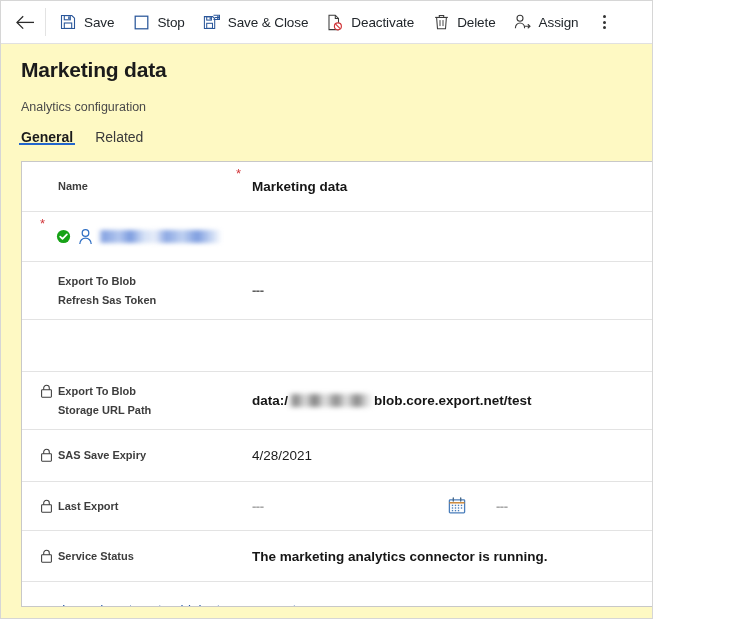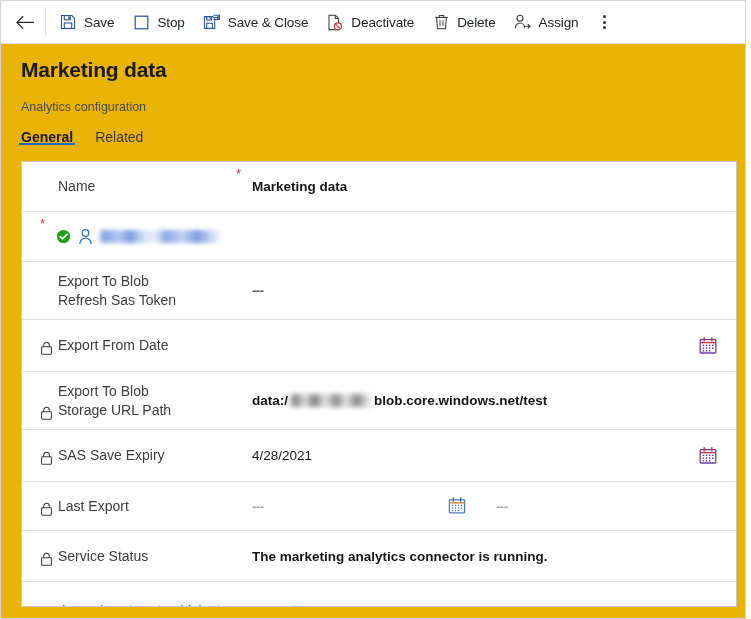--- a/index.html
+++ b/index.html
@@ -5,22 +5,22 @@
   * { box-sizing: border-box; }
   html, body {
     margin: 0; padding: 0;
     width: 751px; height: 619px;
     background: #ffffff;
     font-family: "Liberation Sans", sans-serif;
     -webkit-font-smoothing: antialiased;
   }
   #app {
     position: relative;
-    width: 746px; height: 619px;
-    background: #eab308;
+    width: 653px; height: 619px;
+    background: #fef9c3;
     border: 1px solid #d6d6d6;
     overflow: hidden;
   }
 
   
   .commandbar {
     position: relative;
     height: 43px;
     display: flex;
     align-items: center;
@@ -123,26 +123,27 @@
     display: flex;
     align-items: center;
     border-bottom: 1px solid #e3e3e3;
     padding-left: 18px;
     padding-right: 16px;
   }
   .frow:last-child { border-bottom: none; }
 
   .flabel {
     display: flex;
-    align-items: flex-end;
+    align-items: flex-start;
     width: 196px;
     flex: 0 0 196px;
-    font-size: 14px;
+    font-size: 11px;
     color: #3d3d3d;
     line-height: 19px;
+    font-weight: bold;
   }
   .flabel .lock {
     width: 13px; height: 14px;
     margin-right: 5px;
     margin-top: 2px;
     flex: 0 0 auto;
   }
   .flabel.indent { padding-left: 18px; }
   .flabel .ltext { display: block; }
 
@@ -392,29 +393,20 @@
           <span>Refresh Sas Token</span>
         </span>
       </div>
       <div class="freq"></div>
       <div class="fvalue">
         <span class="dash">---</span>
       </div>
     </div>
 
     <div class="frow" style="height:52px">
-      <div class="flabel">
-        <span class="lock">
-          <svg width="13" height="14" viewBox="0 0 13 14">
-            <rect x="1.6" y="5.8" width="9.8" height="7.4" rx="0.6" fill="none" stroke="#3d3d3d" stroke-width="1.05"></rect>
-            <path d="M3.7 5.8V4.1a2.8 2.8 0 0 1 5.6 0v1.7" fill="none" stroke="#3d3d3d" stroke-width="1.05"></path>
-          </svg>
-        </span>
-        <span class="ltext">Export From Date</span>
-      </div>
       <div class="freq"></div>
       <span class="cal-right">
         <svg width="20" height="20" viewBox="0 0 20 20">
           <rect x="2.2" y="3.6" width="15.6" height="13.4" rx="0.8" fill="#fff" stroke="#6b3fa0" stroke-width="1.3"></rect>
           <path d="M2.2 6.6h15.6" stroke="#c4314b" stroke-width="1.4"></path>
           <path d="M6.2 1.8v3M13.8 1.8v3" stroke="#c4314b" stroke-width="1.4" stroke-linecap="round"></path>
           <g fill="#6b3fa0">
             <rect x="4.7" y="8.6" width="1.5" height="1.5"></rect>
               <rect x="7.8" y="8.6" width="1.5" height="1.5"></rect>
             <rect x="10.9" y="8.6" width="1.5" height="1.5"></rect>
@@ -441,21 +433,21 @@
         </span>
         <span class="ltext">
           <span>Export To Blob</span><br>
           <span>Storage URL Path</span>
         </span>
       </div>
       <div class="freq"></div>
       <div class="fvalue bold">
         <span>data:/</span>
           <span class="url-blur"></span>
-          <span>blob.core.windows.net/test</span>
+          <span>blob.core.export.net/test</span>
       </div>
     </div>
 
     <div class="frow" style="height:52px">
       <div class="flabel">
         <span class="lock">
           <svg width="13" height="14" viewBox="0 0 13 14">
             <rect x="1.6" y="5.8" width="9.8" height="7.4" rx="0.6" fill="none" stroke="#3d3d3d" stroke-width="1.05"></rect>
             <path d="M3.7 5.8V4.1a2.8 2.8 0 0 1 5.6 0v1.7" fill="none" stroke="#3d3d3d" stroke-width="1.05"></path>
           </svg>

